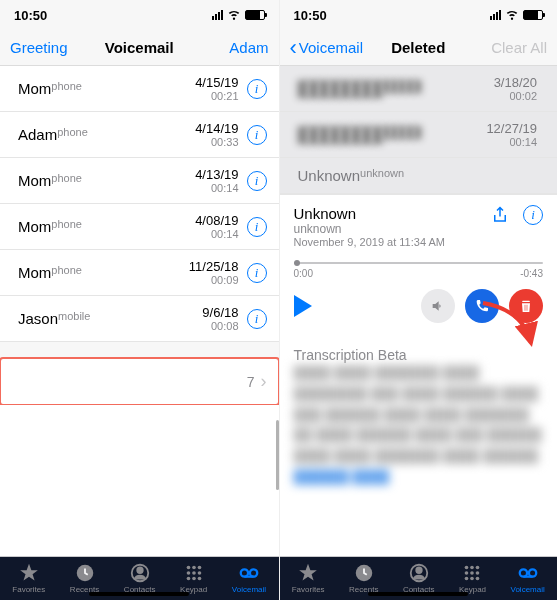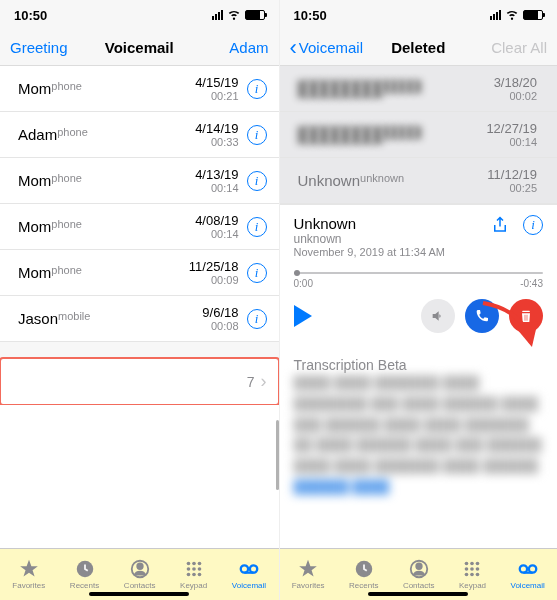--- a/index.html
+++ b/index.html
@@ -116,21 +116,21 @@
   }
   .arrow svg { width:100%; height:100%; }
 
   .trans { background:#fff; padding:12px 14px; flex:1; }
   .trans .tlabel { font-size:14px; color:#8a8a8e; }
   .trans .tbody { filter:blur(5px); color:#bbb; font-size:13px; line-height:1.6; }
   .trans .highlight { color:#6aa7ee; }
 
   
   .tabbar {
-    height:52px; background:#fef9c3; border-top:1px solid #c9c9cc;
+    height:44px; background:#0f172a; border-top:1px solid #c9c9cc;
     display:flex; align-items:center; justify-content:space-around;
     padding-bottom:2px;
   }
   .tab { display:flex; flex-direction:column; align-items:center; gap:1px; color:#8a8a8e; }
   .tab.active { color:#007aff; }
   .tab .ticon { width:24px; height:22px; display:flex; align-items:center; justify-content:center; }
   .tab .ticon svg { width:22px; height:22px; }
   .tab .tl { font-size:8px; }
   .homebar { position:absolute; bottom:4px; left:50%; transform:translateX(-50%); width:100px; height:4px; background:#000; border-radius:3px; }
 
@@ -350,24 +350,20 @@
       <div class="meta">
           <span class="date">12/27/19</span>
           <span class="dur">00:14</span>
         </div>
     </div>
     <div class="row shaded">
       <div class="txt">
           <span class="name" style="color:#7a7a7e">Unknown</span>
           <span class="sub">unknown</span>
         </div>
-      <div class="meta">
-          <span class="date">11/12/19</span>
-          <span class="dur">00:25</span>
-        </div>
     </div>
   </div>
 
   <div class="player">
     <div class="player-head">
       <div class="txt">
         <div class="pname">Unknown</div>
         <div class="psub">unknown</div>
         <div class="pdate">November 9, 2019 at 11:34 AM</div>
       </div>

